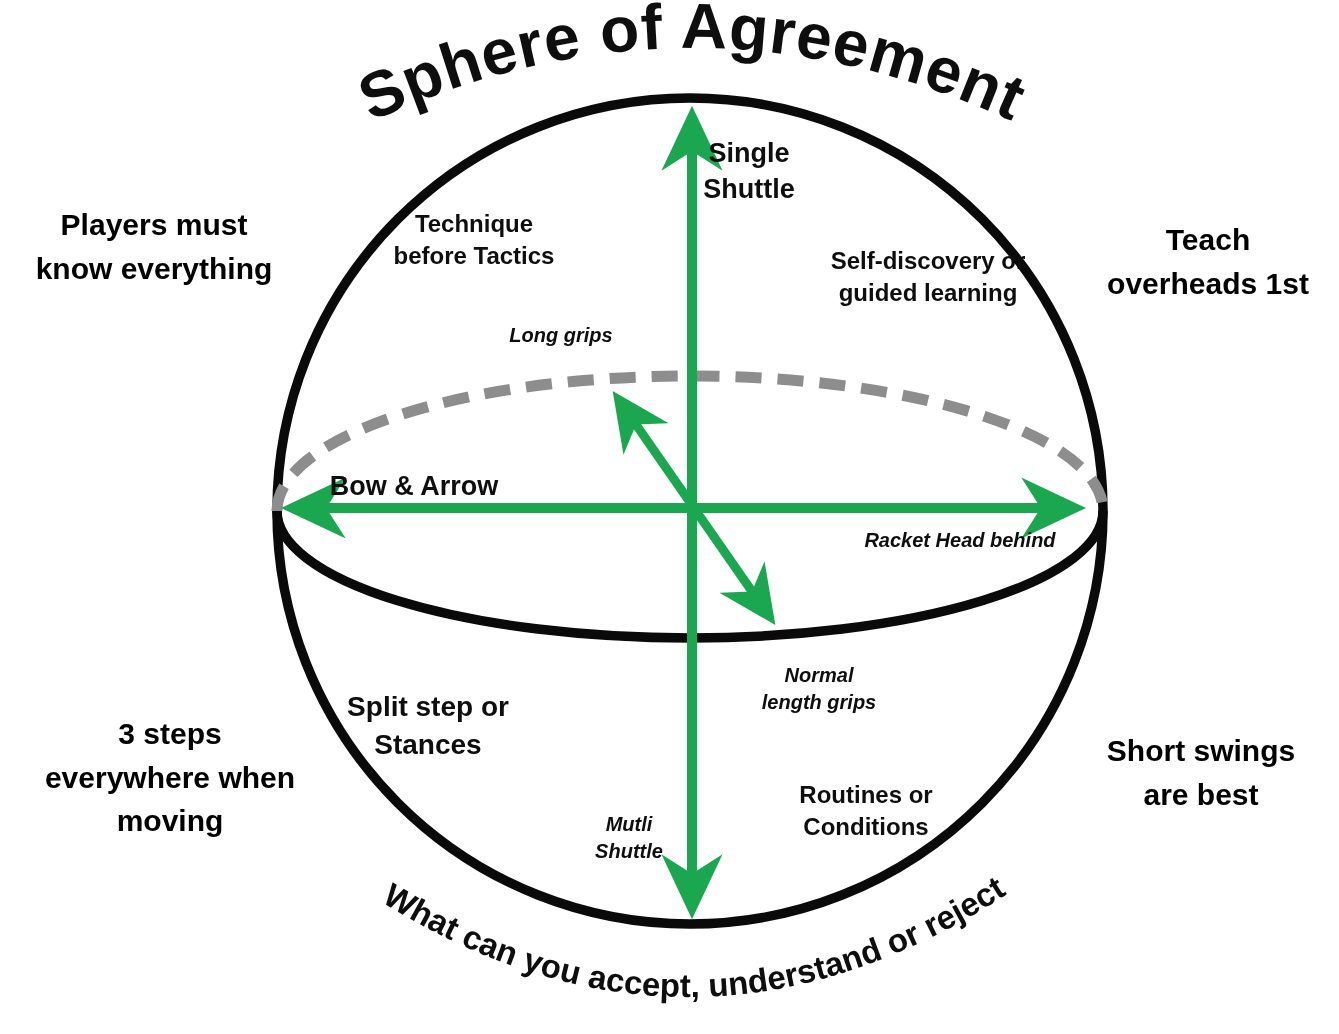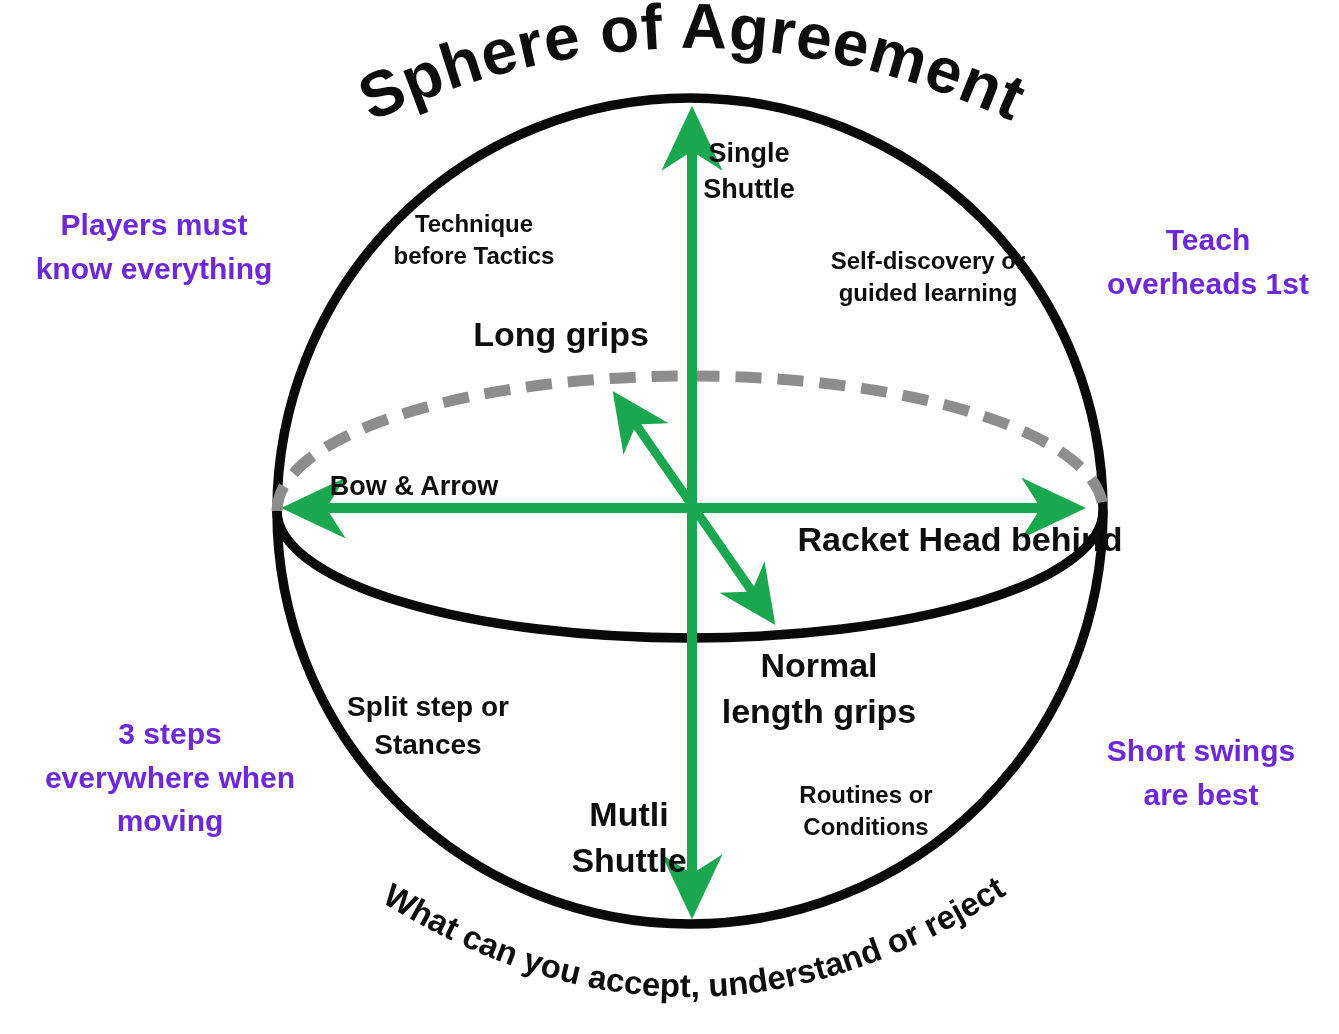--- a/index.html
+++ b/index.html
@@ -18,29 +18,29 @@
     transform: translate(-50%, -50%);
     text-align: center;
     font-weight: bold;
     color: #0e0e0e;
     line-height: 1.35;
     white-space: nowrap;
   }
   .label span { display: block; }
 
   .red {
-    color: #6d28d9;
+    color: #000000;
     font-size: 30px;
     line-height: 1.45;
   }
 
   .fs23 { font-size: 28px; }
   .fs24 { font-size: 24px; }
   .fs25 { font-size: 27px; }
-  .fs26 { font-size: 34px; }
+  .fs26 { font-size: 20px; font-style: italic; }
   .fs27 { font-size: 27px; }
 
   
   .pos-single   { left: 749px;  top: 171px; }
   .pos-tech     { left: 474px;  top: 240px; }
   .pos-selfdisc { left: 928px;  top: 277px; }
   .pos-long     { left: 561px;  top: 335px; }
   .pos-bow      { left: 414px;  top: 486px; }
   .pos-racket   { left: 960px;  top: 540px; }
   .pos-normal   { left: 819px;  top: 689px; }

